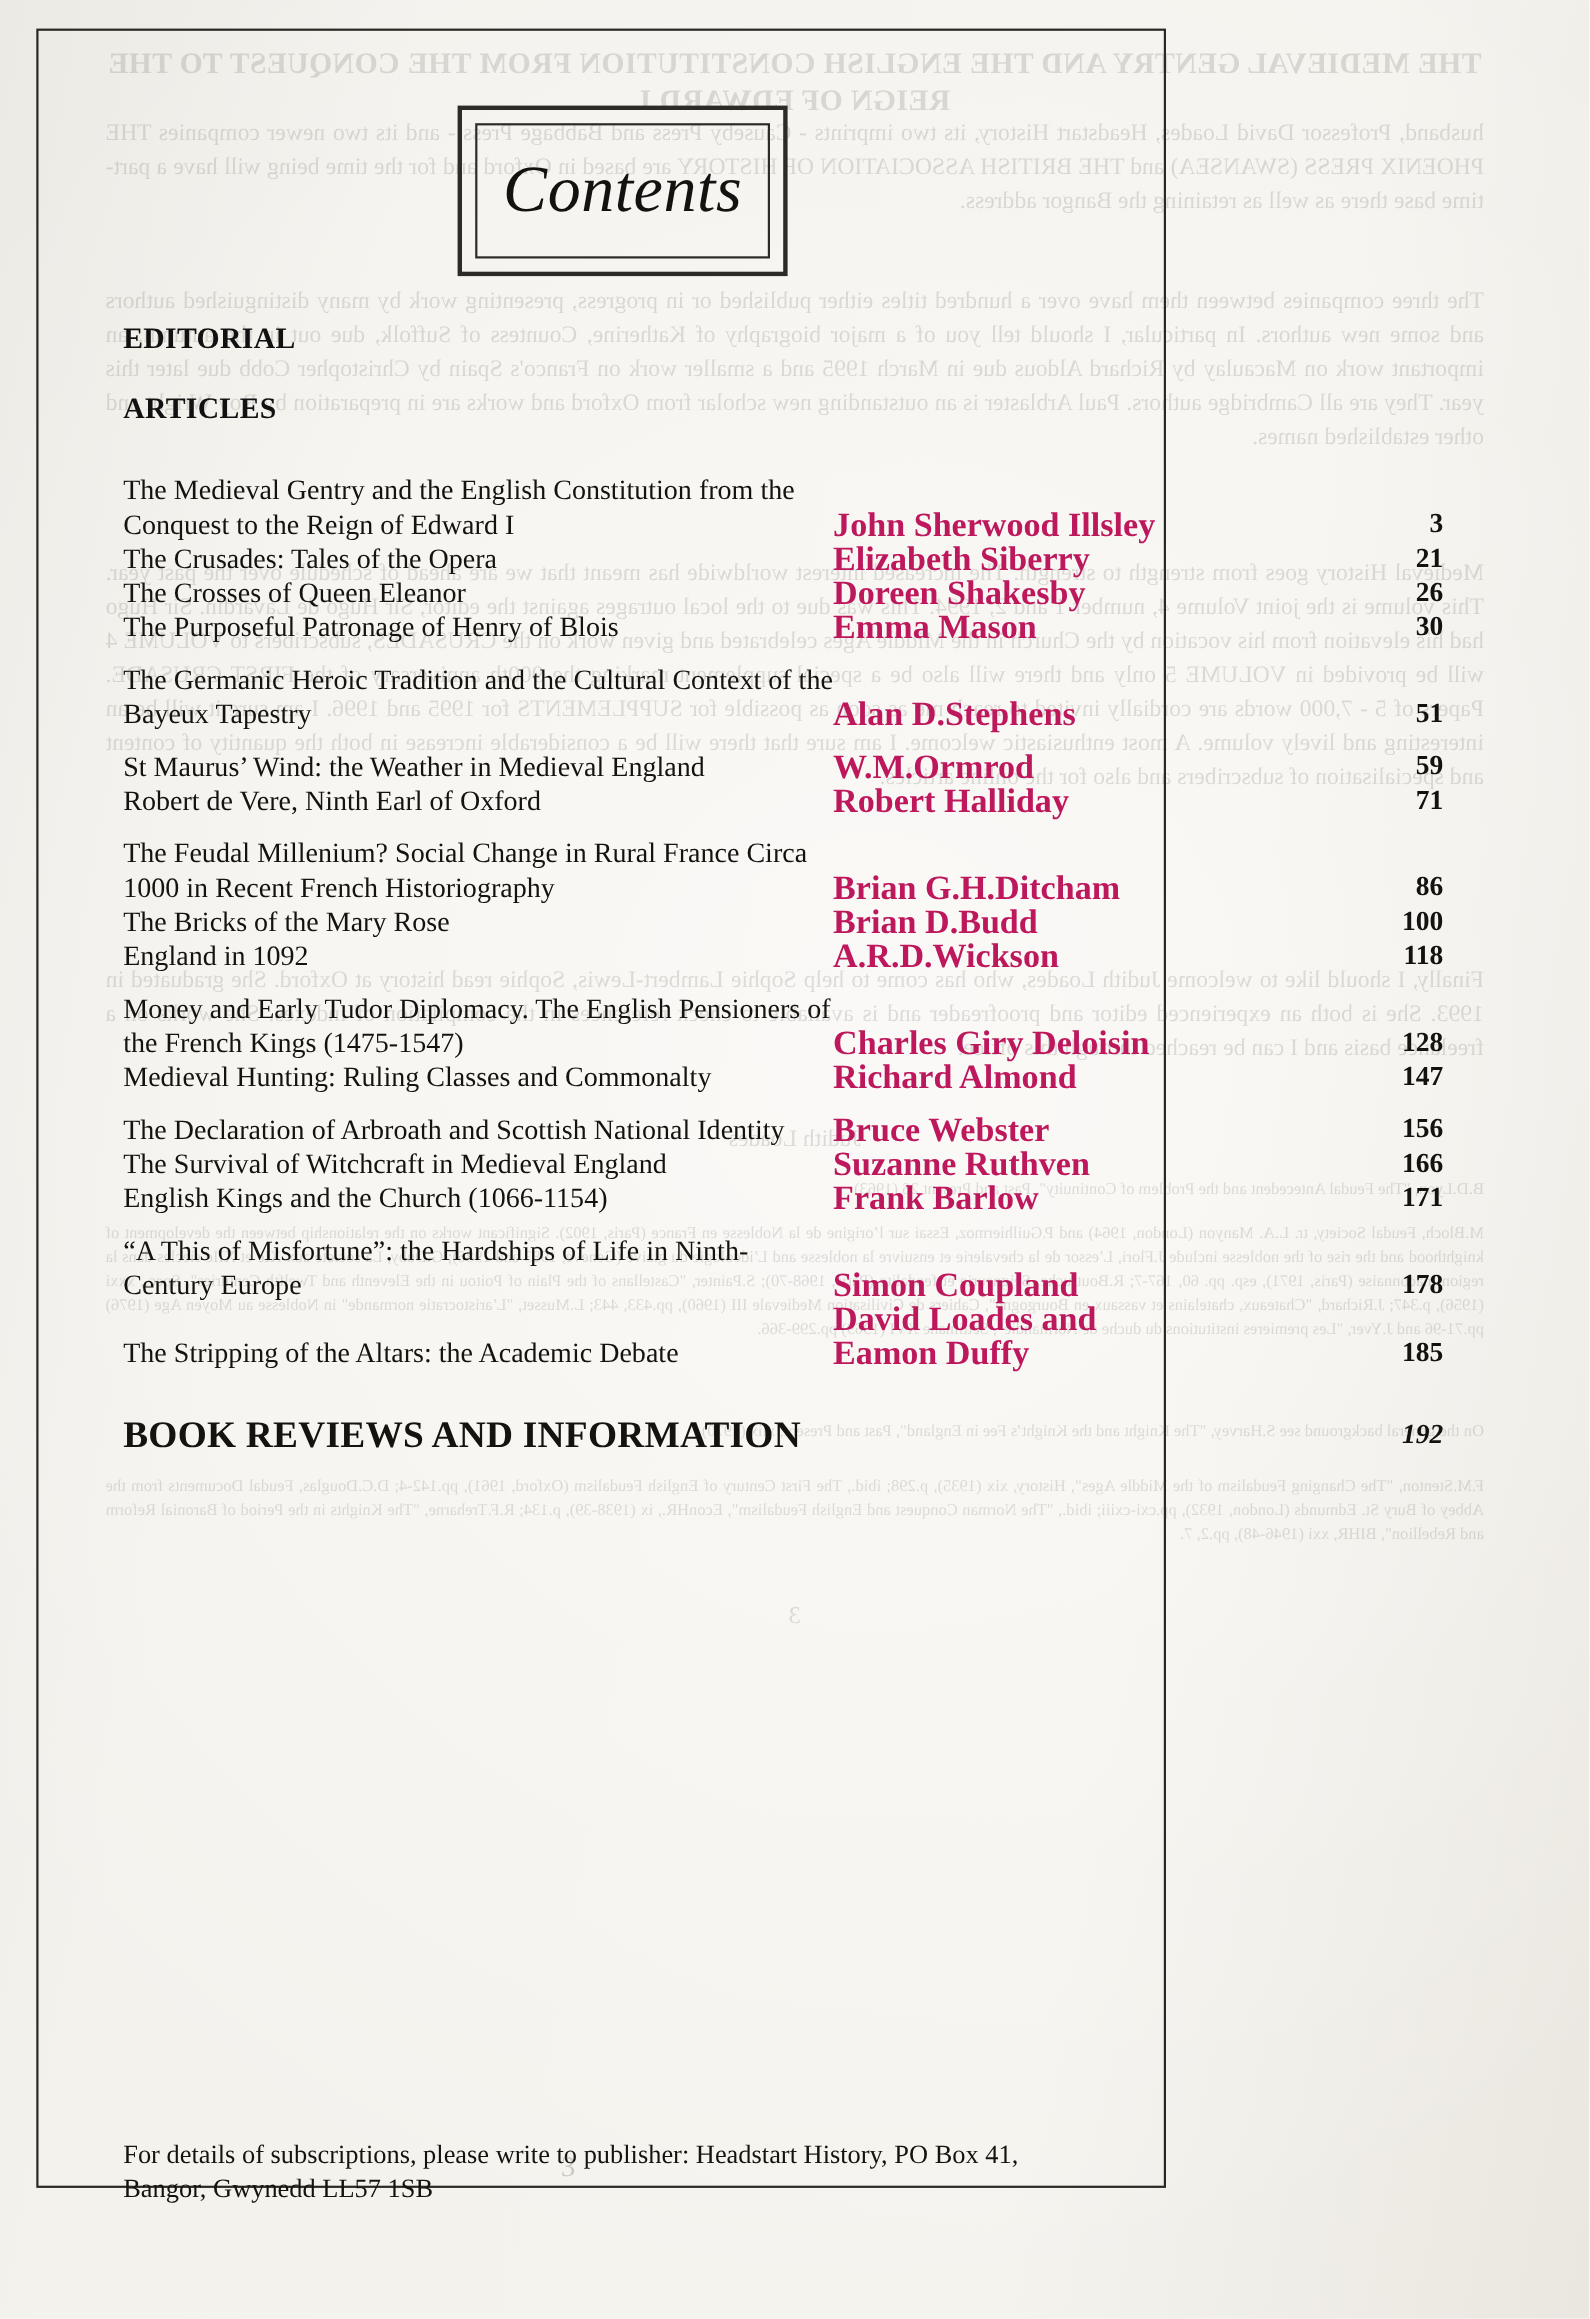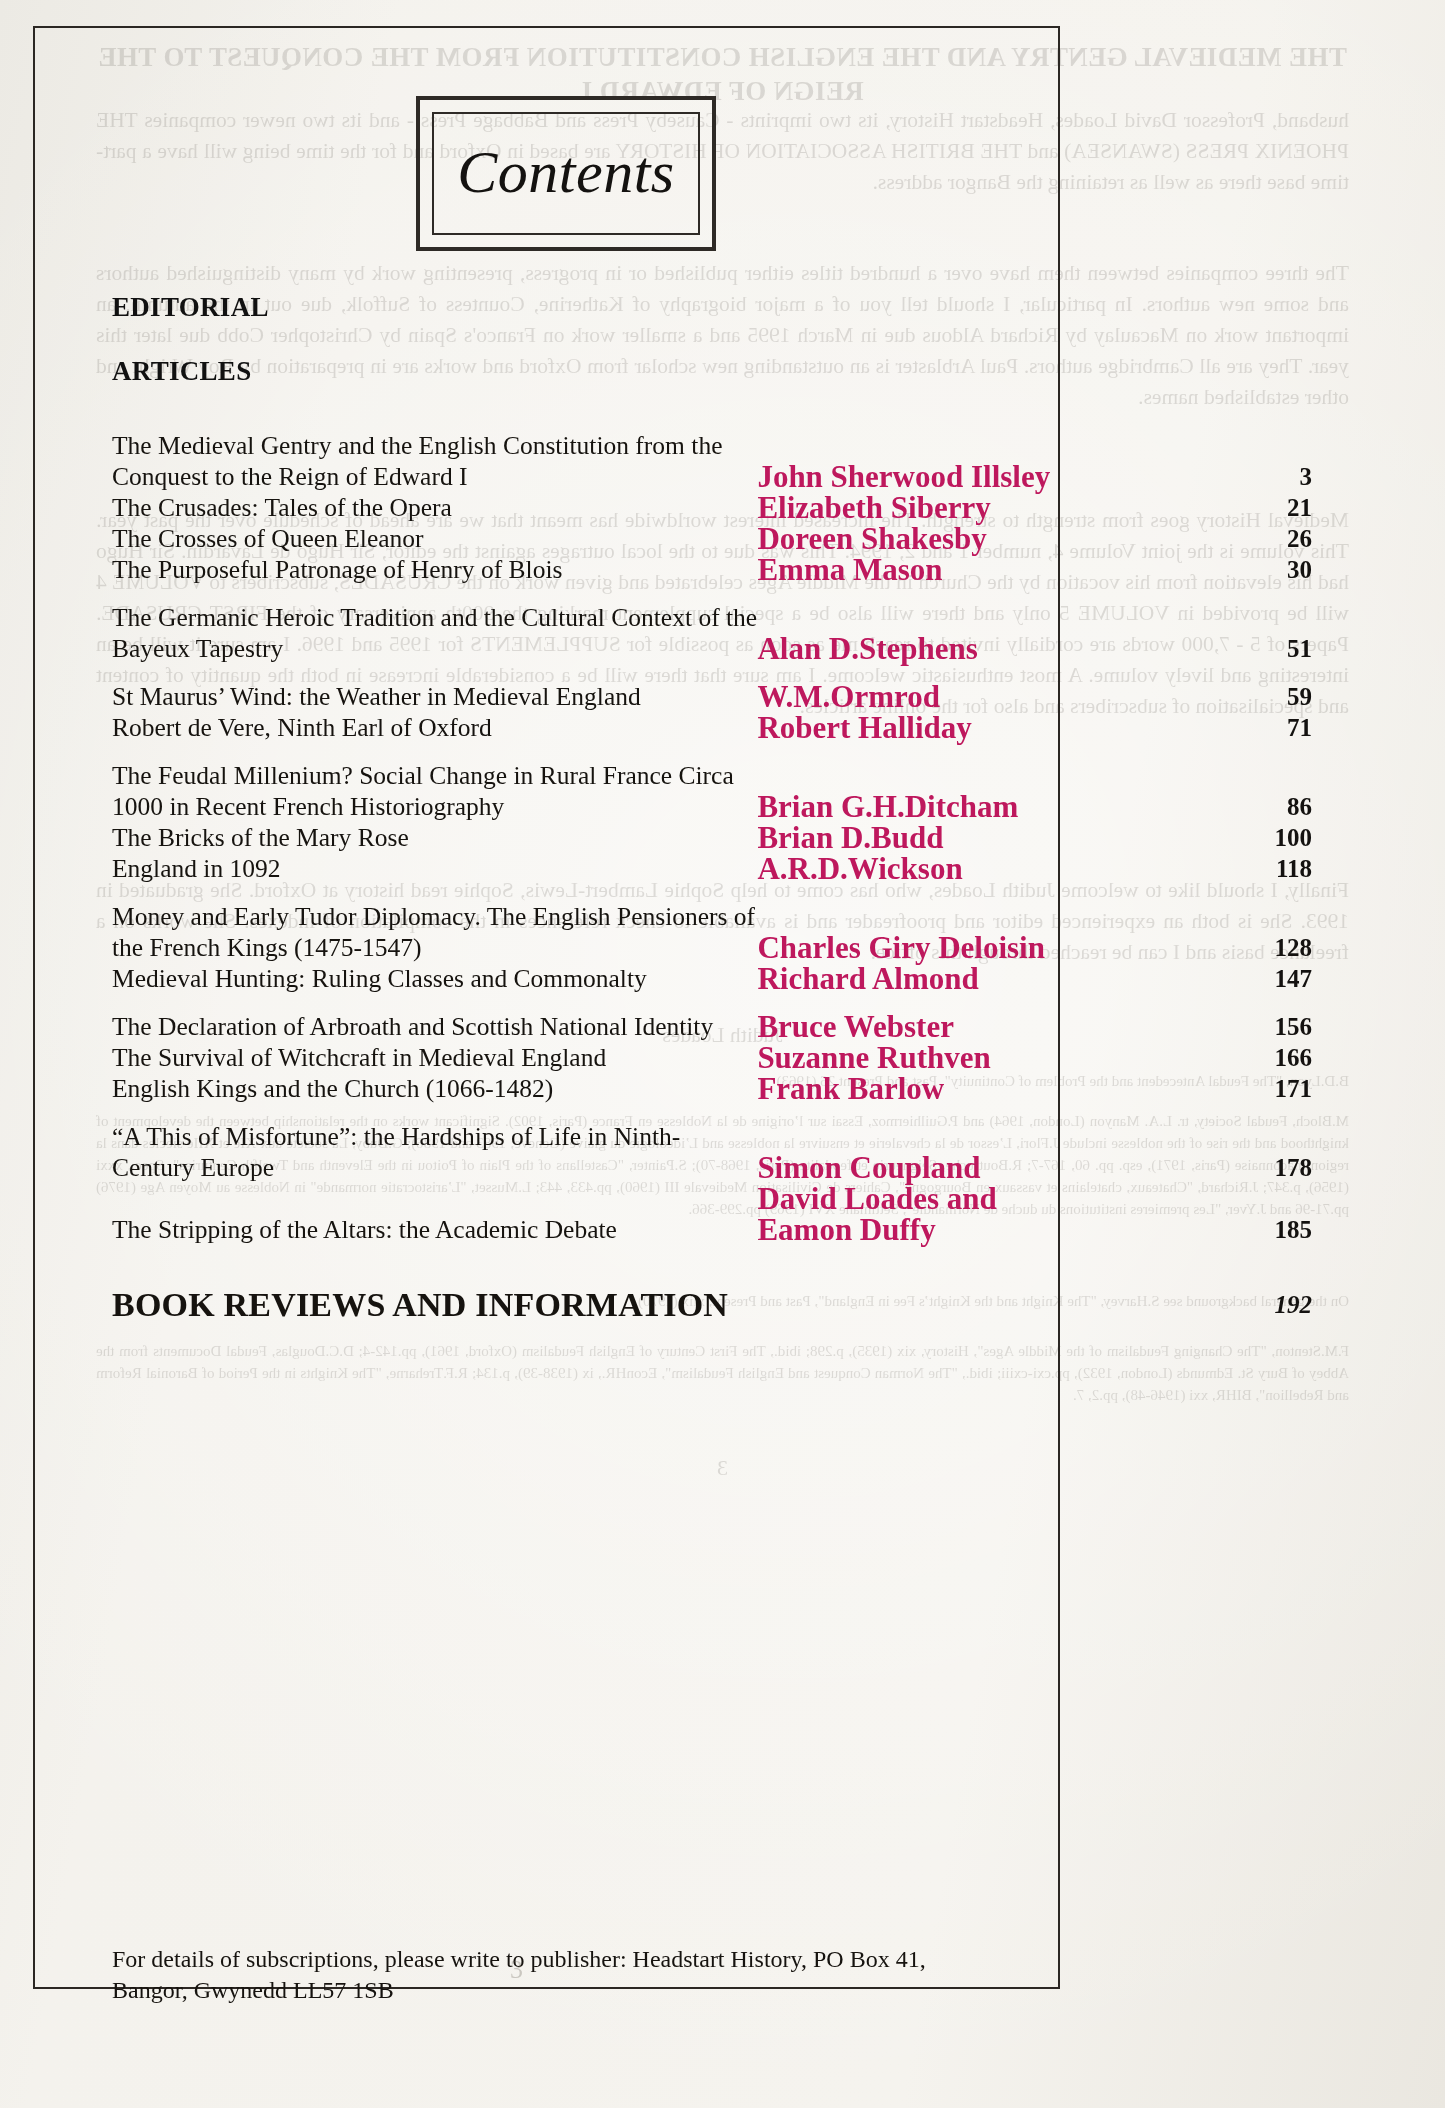--- a/index.html
+++ b/index.html
@@ -315,21 +315,21 @@
 National Identity</td>
             <td class="c-author">Bruce Webster</td>
             <td class="c-page">156</td>
           </tr>
           <tr>
             <td class="c-title">The Survival of Witchcraft in Medieval England</td>
             <td class="c-author">Suzanne Ruthven</td>
             <td class="c-page">166</td>
           </tr>
           <tr>
-            <td class="c-title">English Kings and the Church (1066-1482)</td>
+            <td class="c-title">English Kings and the Church (1066-1154)</td>
             <td class="c-author">Frank Barlow</td>
             <td class="c-page">171</td>
           </tr>
           <tr class="two-line">
             <td class="c-title">“A This of Misfortune”: the Hardships of Life
 in Ninth-Century Europe</td>
             <td class="c-author">Simon Coupland</td>
             <td class="c-page">178</td>
           </tr>
           <tr>

